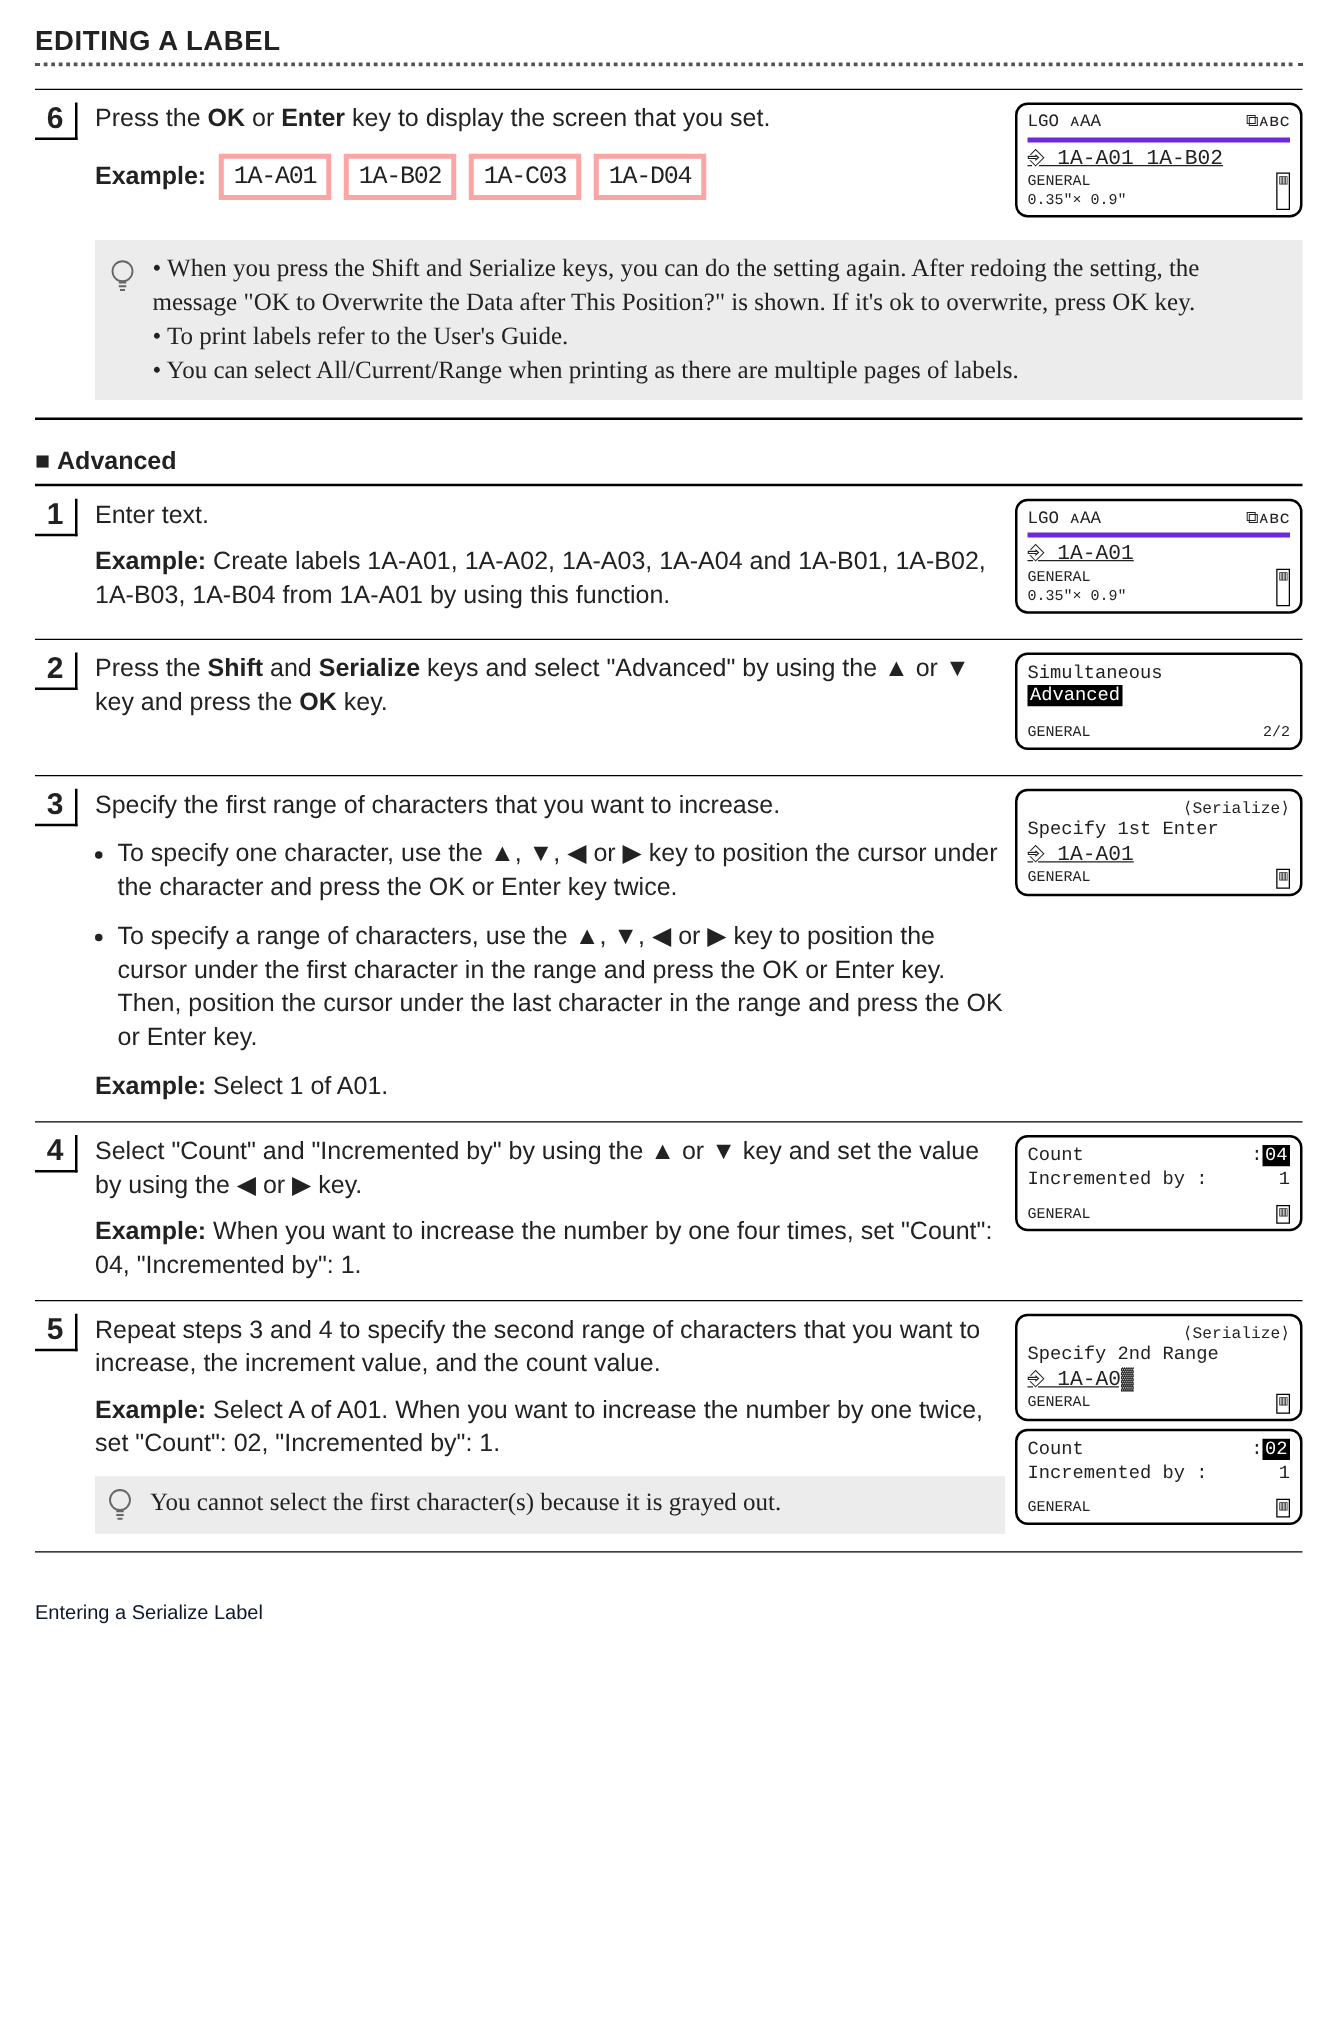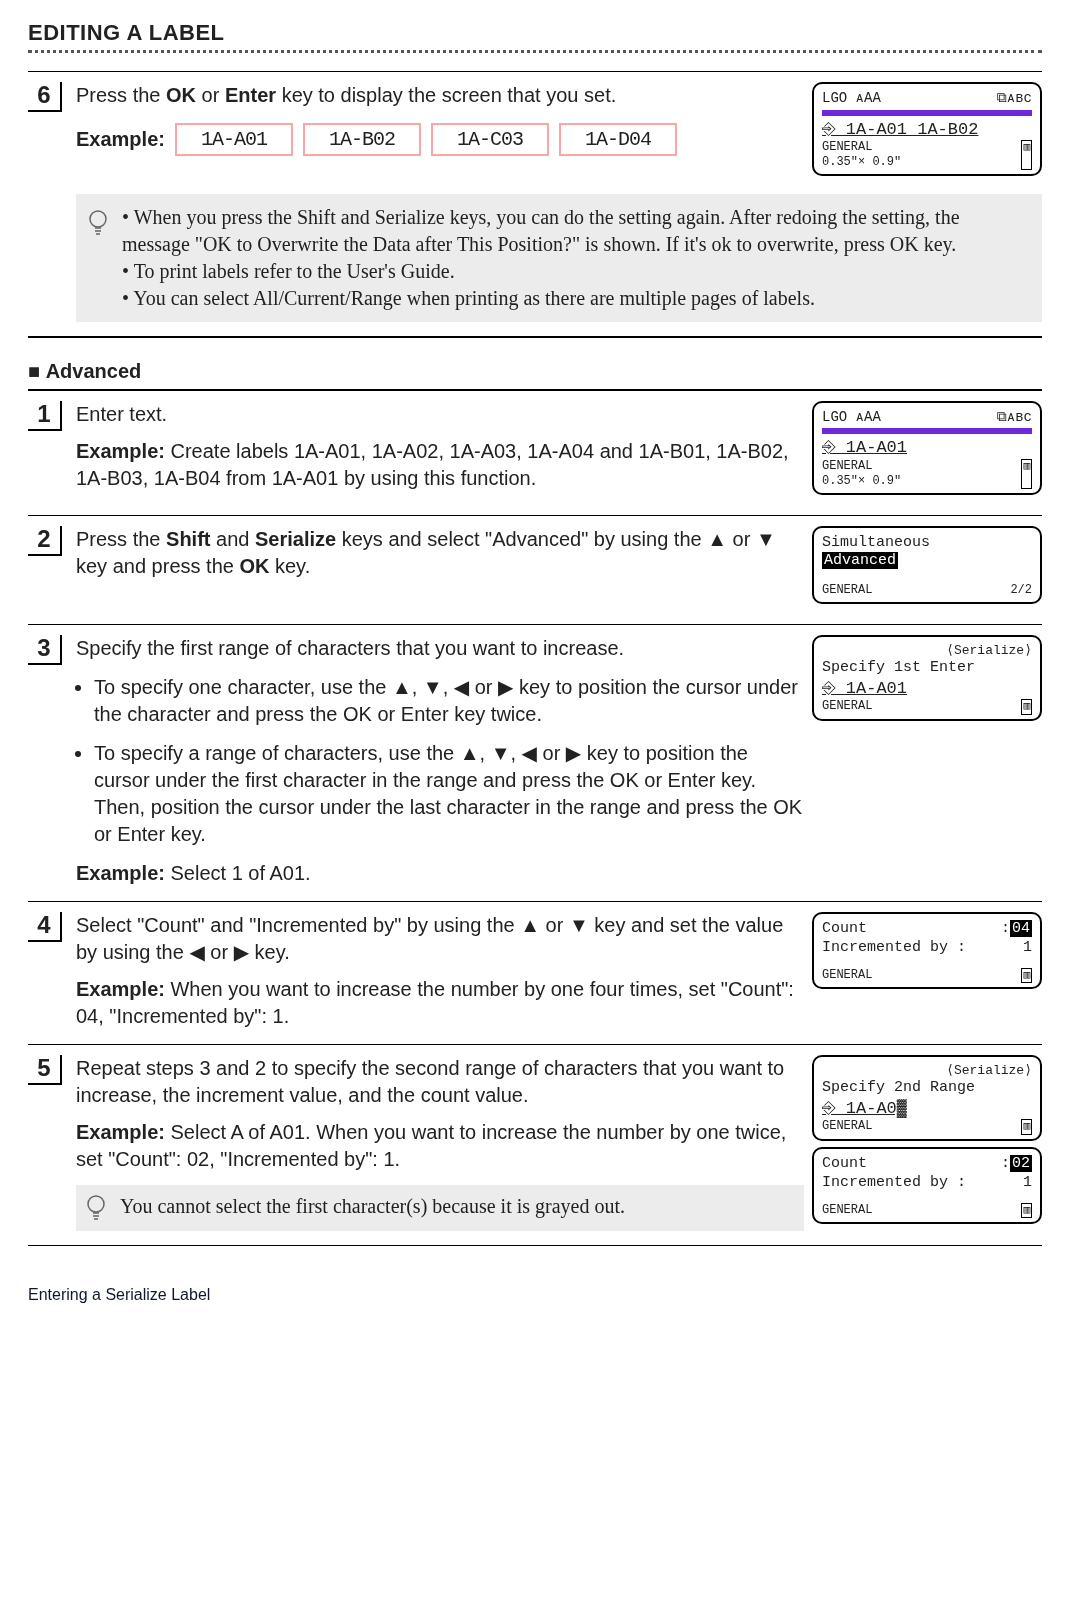--- a/index.html
+++ b/index.html
@@ -61,22 +61,22 @@
   .b { font-weight: bold; }
   .example-row {
     display: flex;
     align-items: center;
     gap: 10px;
     margin-top: 14px;
   }
   .label-chip {
     font-family: "Courier New", monospace;
     font-size: 20px;
-    border: 2px solid #fca5a5;
-    padding: 3px 24px;
+    border: 4px solid #fca5a5;
+    padding: 3px 8px;
     letter-spacing: -1px;
     background: #fff;
   }
   .tip-box {
     background: #ececec;
     margin-top: 12px;
     padding: 10px 14px 10px 10px;
     display: flex;
     gap: 12px;
     font-family: Georgia, 'Times New Roman', serif;
@@ -112,21 +112,21 @@
     padding: 6px 8px 4px 8px;
     font-family: "Courier New", monospace;
     font-size: 15px;
     line-height: 1.25;
     background: #fff;
     margin-bottom: 6px;
   }
   .lcd .top-row {
     display: flex;
     justify-content: space-between;
-    border-bottom: 6px solid #6d28d9;
+    border-bottom: 4px solid #6d28d9;
     padding-bottom: 2px;
     margin-bottom: 3px;
     font-size: 14px;
   }
   .lcd .mid-row { font-size: 17px; white-space: pre; text-decoration: underline; }
   .lcd .bot-row {
     display: flex;
     justify-content: space-between;
     font-size: 12px;
   }
@@ -306,21 +306,21 @@
       </div>
     </div>
   </div>
 </div>
 <hr class="thin-rule">
 
 <div class="step">
   <div class="step-num">5</div>
   <div class="step-body step-with-screen">
     <div style="flex:1">
-      <div class="step-text">Repeat steps 3 and 2 to specify the second range of characters that you want to increase, the increment value, and the count value.</div>
+      <div class="step-text">Repeat steps 3 and 4 to specify the second range of characters that you want to increase, the increment value, and the count value.</div>
       <div class="para"><span class="b">Example:</span><span> Select A of A01. When you want to increase the number by one twice, set "Count": 02, "Incremented by": 1.</span></div>
       <div class="tip-box-inline">
         <svg class="bulb-icon" viewBox="0 0 24 30" style="margin-top:0">
             <circle cx="12" cy="11" r="8" fill="none" stroke="#666" stroke-width="1.5"></circle>
             <path d="M9 20 h6 M9 23 h6 M10 26 h4" stroke="#666" stroke-width="1.5" fill="none"></path>
           </svg>
         <span>You cannot select the first character(s) because it is grayed out.</span>
       </div>
     </div>
     <div class="screen-img">

